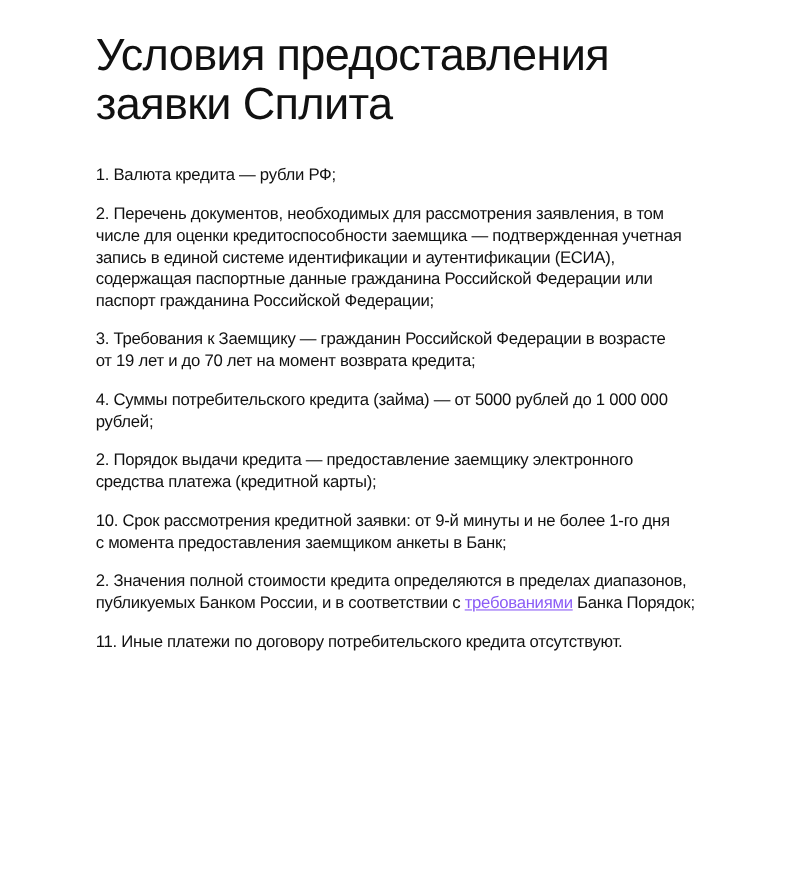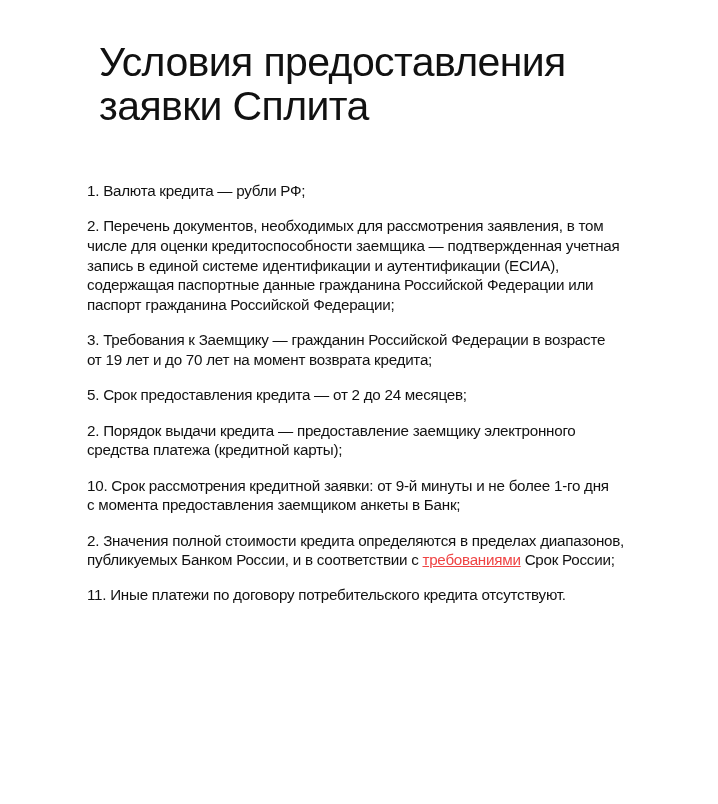--- a/index.html
+++ b/index.html
@@ -18,39 +18,39 @@
     .page {
       position: absolute;
       left: 87px;
       top: 28px;
       width: 600px;
     }
     .title {
       font-size: 41px;
       line-height: 44px;
       font-weight: normal;
-      margin: 12px;
+      margin: 0;
       letter-spacing: -0.6px;
       color: #111111;
     }
     .list {
-      margin-top: 53px;
+      margin-top: 34px;
       padding: 0;
       list-style: none;
     }
     .item {
       font-size: 15.2px;
       line-height: 19.6px;
       margin: 0 0 15.8px 0;
       letter-spacing: -0.25px;
       color: #111111;
       white-space: pre-line;
     }
     .link {
-      color: #ef4444;
+      color: #8b5cf6;
       text-decoration: underline;
       cursor: pointer;
     }
   </style>
 </head>
 <body>
 
 <div class="page">
   <h1 class="title">
     <span>Условия предоставления</span><br>
@@ -59,22 +59,23 @@
 
   <div class="list">
     <p class="item">1. Валюта кредита — рубли РФ;</p>
     <p class="item">2. Перечень документов, необходимых для рассмотрения заявления, в том
 числе для оценки кредитоспособности заемщика — подтвержденная учетная
 запись в единой системе идентификации и аутентификации (ЕСИА),
 содержащая паспортные данные гражданина Российской Федерации или
 паспорт гражданина Российской Федерации;</p>
     <p class="item">3. Требования к Заемщику — гражданин Российской Федерации в возрасте
 от 19 лет и до 70 лет на момент возврата кредита;</p>
-    <p class="item">5. Срок предоставления кредита — от 2 до 24 месяцев;</p>
+    <p class="item">4. Суммы потребительского кредита (займа) — от 5000 рублей до 1 000 000
+рублей;</p>
     <p class="item">2. Порядок выдачи кредита — предоставление заемщику электронного
 средства платежа (кредитной карты);</p>
     <p class="item">10. Срок рассмотрения кредитной заявки: от 9-й минуты и не более 1-го дня
 с момента предоставления заемщиком анкеты в Банк;</p>
     <p class="item"><span>2. Значения полной стоимости кредита определяются в пределах диапазонов,
-публикуемых Банком России, и в соответствии с </span><a class="link">требованиями</a><span> Срок России;</span></p>
+публикуемых Банком России, и в соответствии с </span><a class="link">требованиями</a><span> Банка Порядок;</span></p>
     <p class="item">11. Иные платежи по договору потребительского кредита отсутствуют.</p>
   </div>
 </div>
 
 </body></html>

